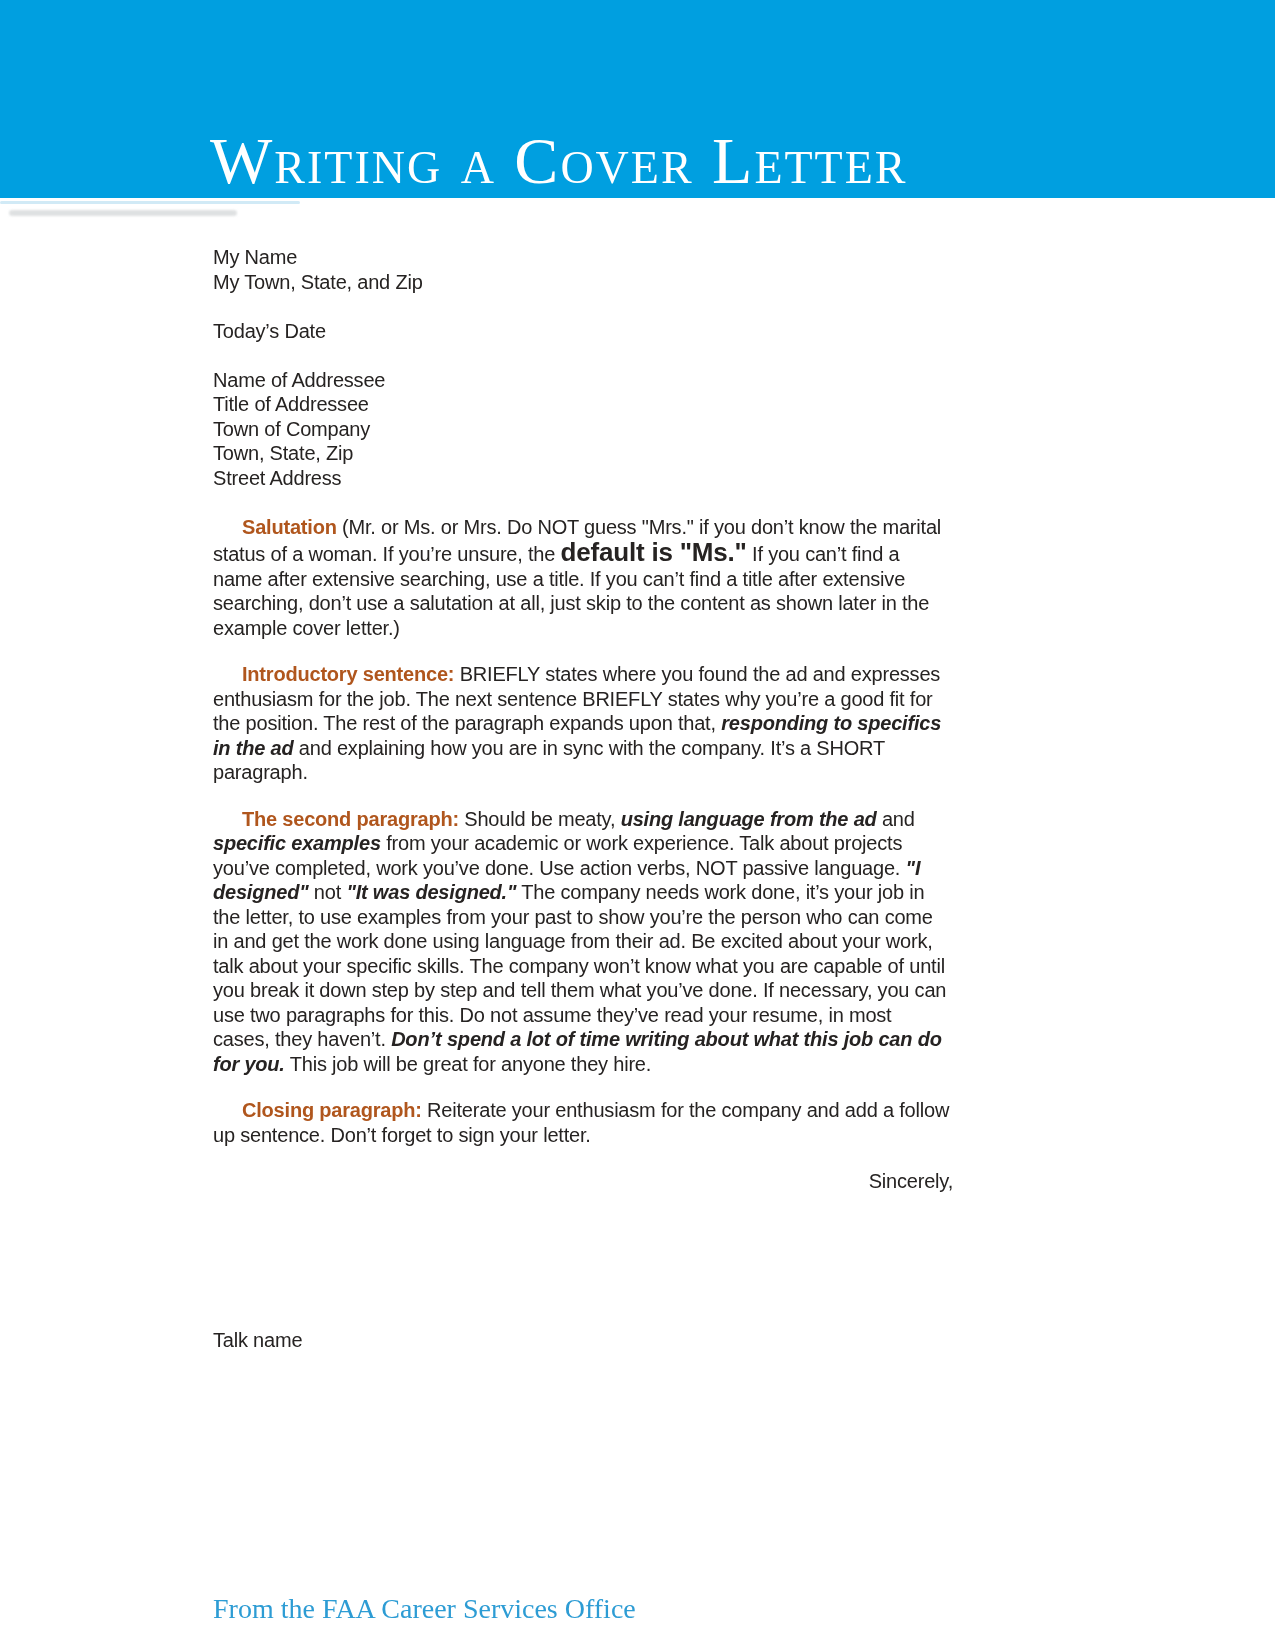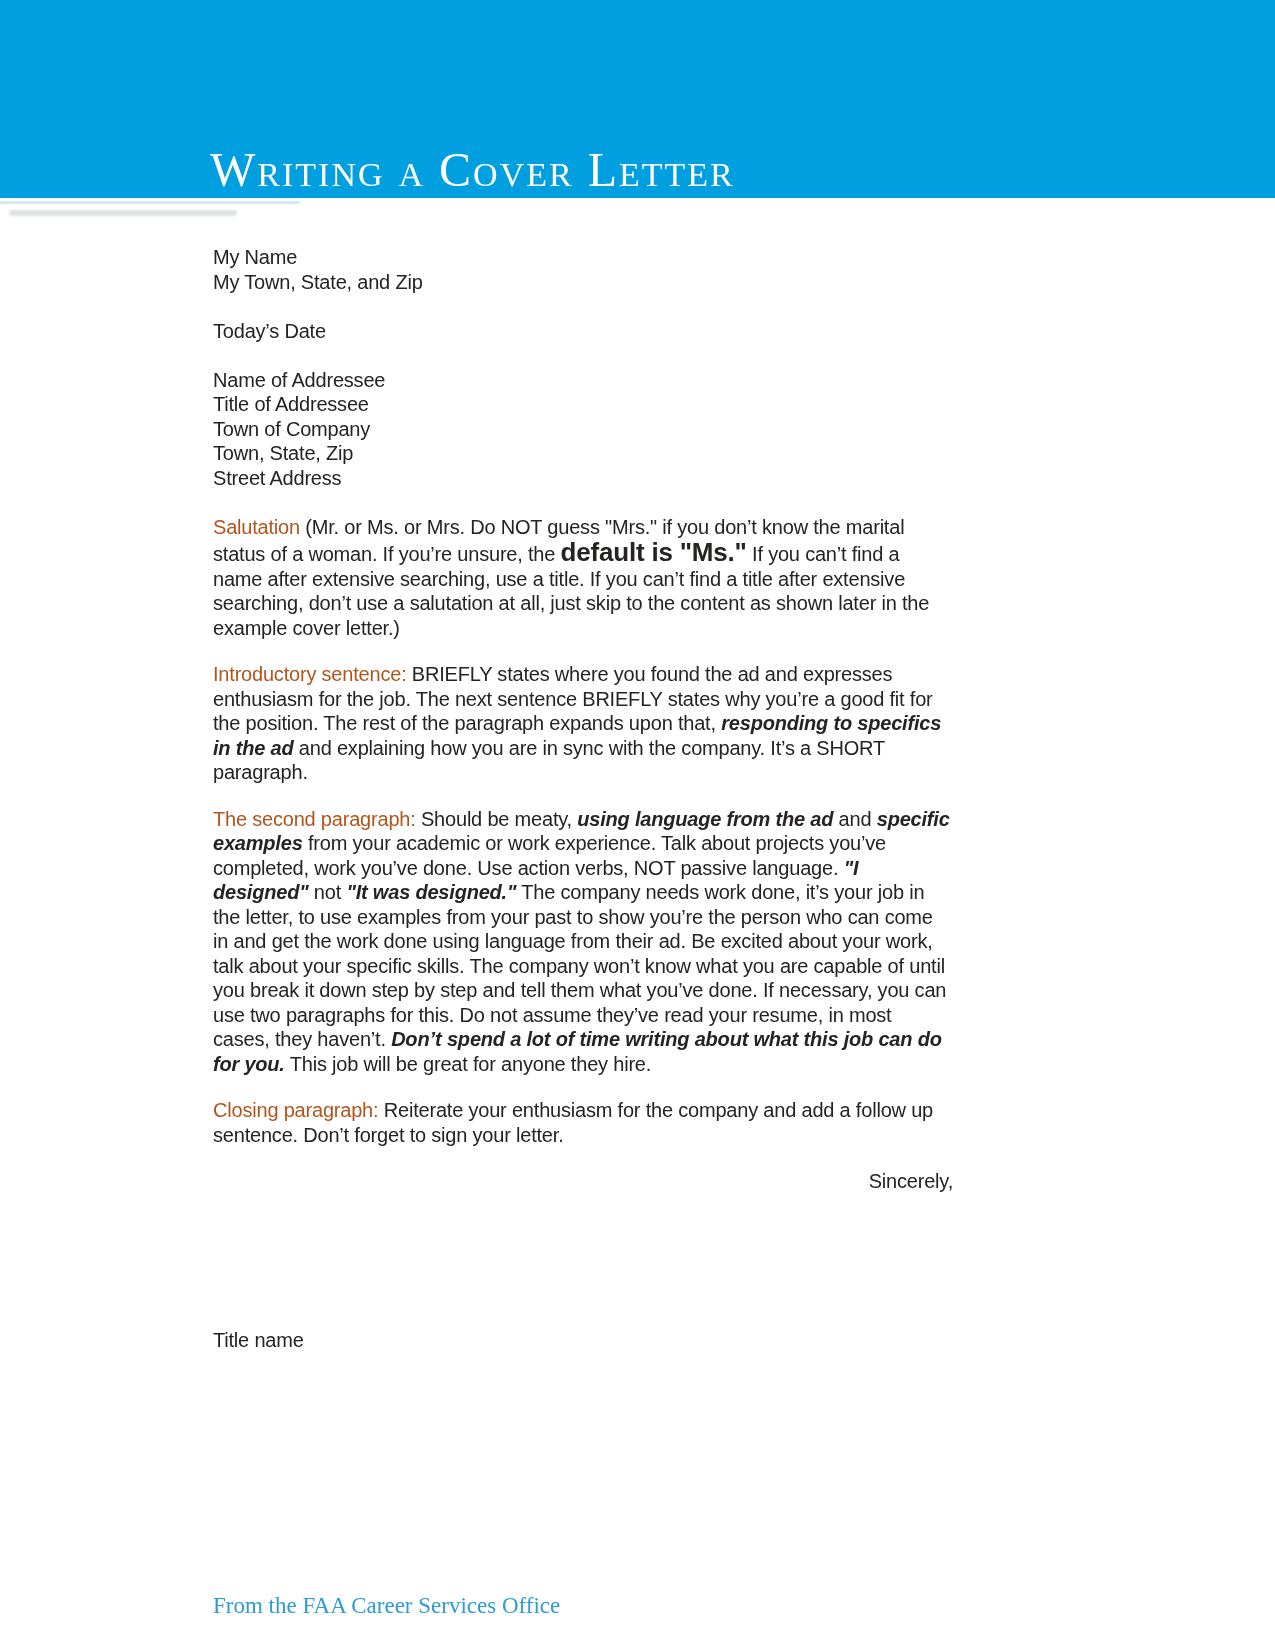--- a/index.html
+++ b/index.html
@@ -22,21 +22,21 @@
     position:absolute;top:0;left:0;
     width:1275px;height:198px;
     background:var(--banner-blue);
   }
   .title{
     position:absolute;left:210px;bottom:4px;
     margin:0;
     font-family:"Liberation Serif",serif;
     font-weight:normal;
     font-variant:small-caps;
-    font-size:48px;line-height:1;
+    font-size:66px;line-height:1;
     letter-spacing:2px;
     color:var(--title-white);
     white-space:nowrap;
   }
   .artifact{position:absolute;border-radius:3px;}
   .artifact-blue{
     left:0;top:201px;width:300px;height:3px;
     background:#b9dff2;opacity:.65;filter:blur(.5px);
   }
   .artifact-gray{
@@ -45,30 +45,30 @@
   }
   .content{
     position:absolute;left:213px;top:245px;width:740px;
     font-size:20px;line-height:24.5px;
     letter-spacing:-0.2px;
     color:var(--body-text);
   }
   .block{margin:0 0 24.5px 0;}
   .block .line{white-space:nowrap;}
   .sections p.para{margin:0 0 22px 0;}
-  .run-heading{font-weight:normal;color:var(--heading-orange);}
+  .run-heading{font-weight:bold;color:var(--heading-orange);margin-left:29px;}
   .run-bold{font-weight:bold;font-style:italic;}
   .run-bolditalic{font-weight:bold;font-style:italic;}
   .run-biglead{font-weight:bold;font-size:26px;line-height:1;}
   .signoff{margin-top:2px;text-align:right;}
   .signature{margin-top:134px;}
   .footer{
     position:absolute;left:213px;top:1592px;
     font-family:"Liberation Serif",serif;
-    font-size:23px;line-height:1.2;
+    font-size:28px;line-height:1.2;
     color:var(--footer-blue);
     white-space:nowrap;
   }
 </style>
 </head>
 <body>
 
 <div class="page">
   <header class="banner">
     <h1 class="title">Writing a Cover Letter</h1>
@@ -90,17 +90,17 @@
         <div class="line">Town, State, Zip</div>
         <div class="line">Street Address</div>
       </div>
     <div class="sections">
         <p class="para"><span class="run-heading">Salutation</span><span class="run-normal"> (Mr. or Ms. or Mrs. Do NOT guess "Mrs." if you don’t know the marital status of a woman. If you’re unsure, the </span><span class="run-biglead">default is "Ms."</span><span class="run-normal"> If you can’t find a name after extensive searching, use a title. If you can’t find a title after extensive searching, don’t use a salutation at all, just skip to the content as shown later in the example cover letter.)</span></p>
         <p class="para"><span class="run-heading">Introductory sentence:</span><span class="run-normal"> BRIEFLY states where you found the ad and expresses enthusiasm for the job. The next sentence BRIEFLY states why you’re a good fit for the position. The rest of the paragraph expands upon that, </span><span class="run-bolditalic">responding to specifics in the ad</span><span class="run-normal"> and explaining how you are in sync with the company. It’s a SHORT paragraph.</span></p>
         <p class="para"><span class="run-heading">The second paragraph:</span><span class="run-normal"> Should be meaty, </span><span class="run-bold">using language from the ad</span><span class="run-normal"> and </span><span class="run-bold">specific examples</span><span class="run-normal"> from your academic or work experience. Talk about projects you’ve completed, work you’ve done. Use action verbs, NOT passive language. </span><span class="run-bolditalic">"I designed"</span><span class="run-normal"> not </span><span class="run-bolditalic">"It was designed."</span><span class="run-normal"> The company needs work done, it’s your job in the letter, to use examples from your past to show you’re the person who can come in and get the work done using language from their ad. Be excited about your work, talk about your specific skills. The company won’t know what you are capable of until you break it down step by step and tell them what you’ve done. If necessary, you can use two paragraphs for this. Do not assume they’ve read your resume, in most cases, they haven’t. </span><span class="run-bold">Don’t spend a lot of time writing about what this job can do for you.</span><span class="run-normal"> This job will be great for anyone they hire.</span></p>
         <p class="para"><span class="run-heading">Closing paragraph:</span><span class="run-normal"> Reiterate your enthusiasm for the company and add a follow up sentence. Don’t forget to sign your letter.</span></p>
       </div>
     <div class="block signoff">Sincerely,</div>
-    <div class="block signature">Title name</div>
+    <div class="block signature">Talk name</div>
   </main>
 
   <footer class="footer">From the FAA Career Services Office</footer>
 </div>
 
 </body></html>

